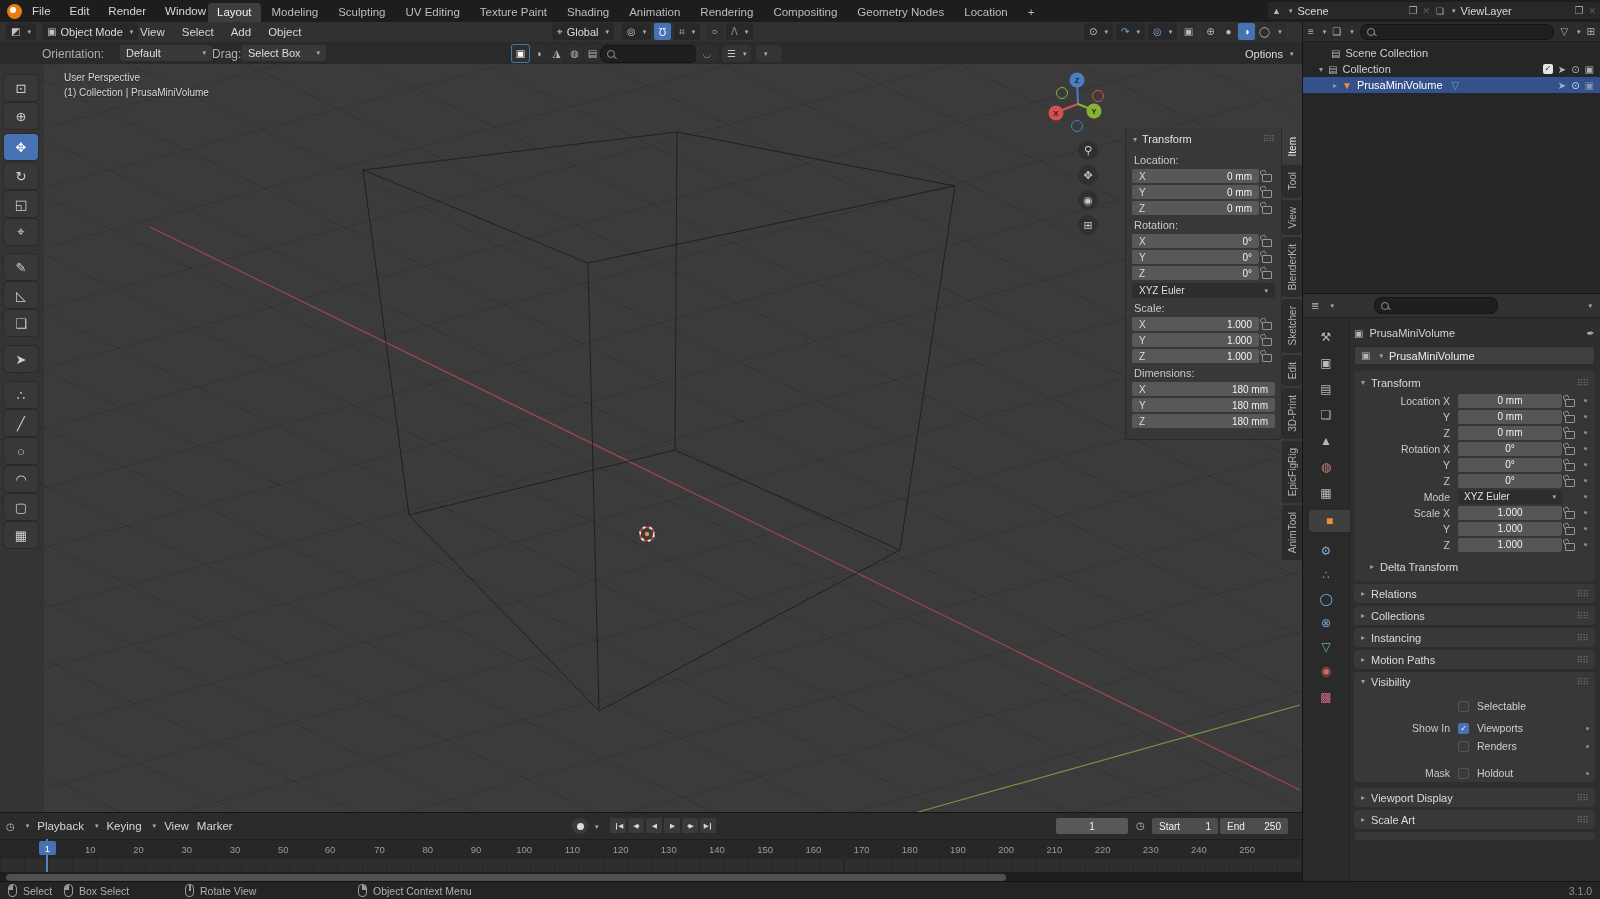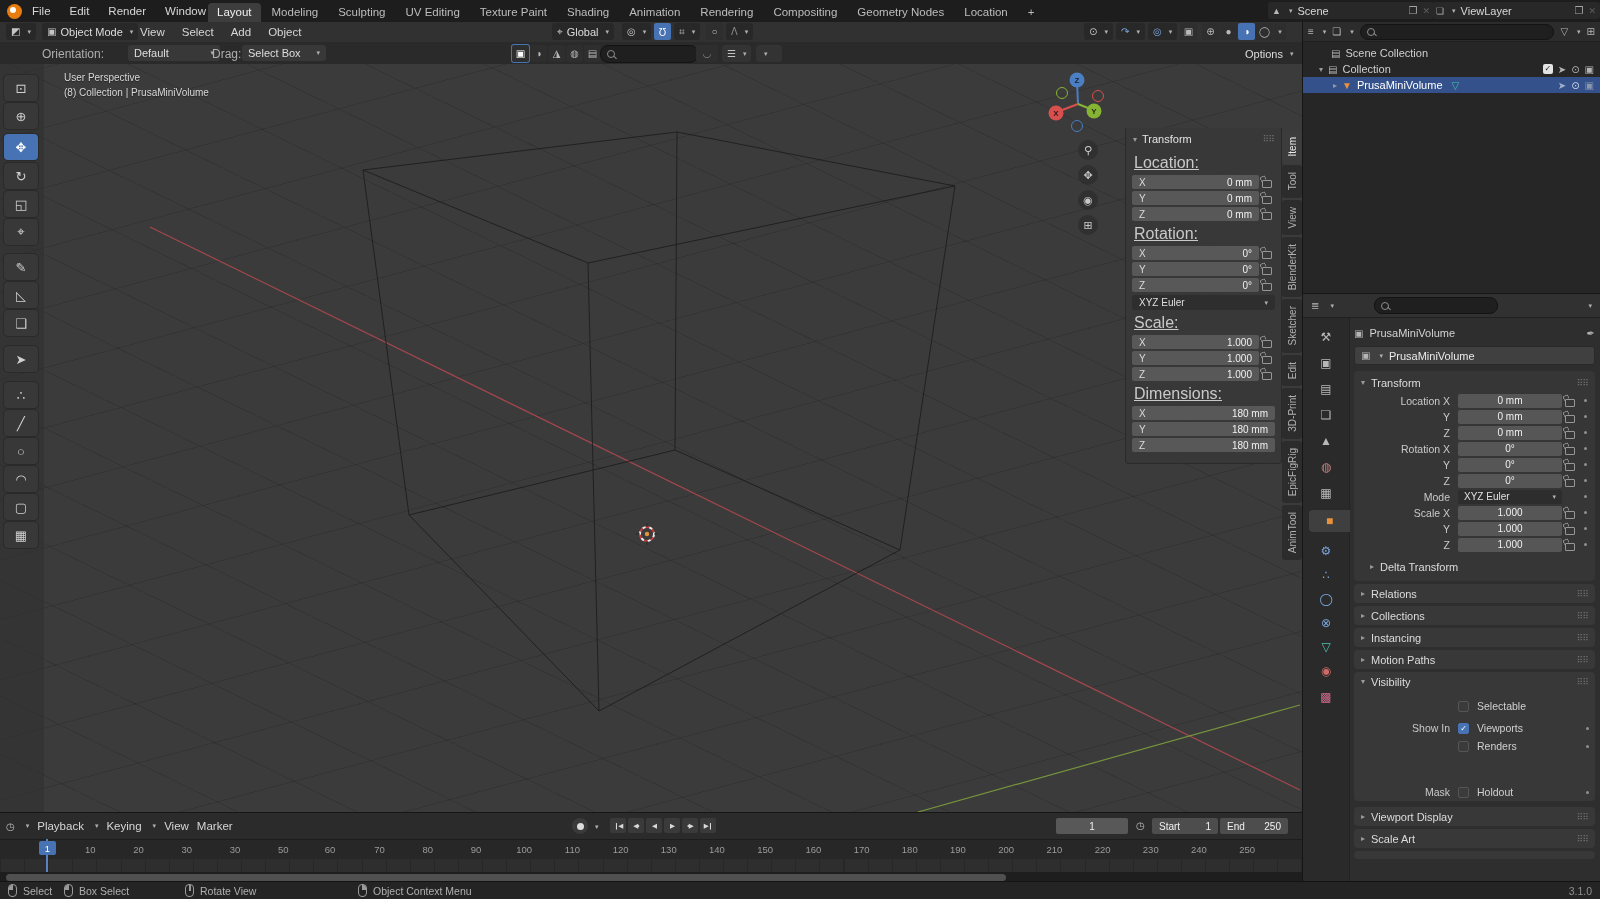--- a/index.html
+++ b/index.html
@@ -47,21 +47,21 @@
   #toolbar-bg{left:0;top:0;width:44px;height:748px;background:rgba(47,47,47,.55);}
   #toolbar{left:3px;top:8px;width:38px;}
   .tool{position:absolute;left:1px;width:34px;height:26px;background:#383838;border-radius:4px;display:flex;align-items:center;justify-content:center;font-size:13px;color:#d0d0d0;box-shadow:0 0 0 1px #2a2a2a;}
   .tool.active{background:#4772b3;color:#fff;}
   .navbtn{width:20px;height:20px;border-radius:50%;background:rgba(40,40,40,.55);display:flex;align-items:center;justify-content:center;font-size:11px;color:#c9c9c9;}
   
   #npanel{left:1125px;top:64px;width:157px;background:rgba(56,56,56,.97);border:1px solid #2a2a2a;border-top:none;border-radius:0 0 4px 4px;padding-bottom:9px;box-sizing:border-box;}
   #np-head{display:flex;align-items:center;height:22px;padding:0 7px;font-size:11px;color:#e3e3e3;gap:5px;}
   #np-head .grow{flex:1;}
   #np-body{padding:0 6px;}
-  .np-label{font-size:16px;color:#c9c9c9;margin:4px 0 3px 2px;text-decoration:underline;}
+  .np-label{font-size:11px;color:#c9c9c9;margin:4px 0 3px 2px;}
   .np-row{display:flex;align-items:center;height:14px;margin-bottom:2px;}
   .np-field{flex:1;height:14px;background:#585858;border-radius:2px;display:flex;justify-content:space-between;align-items:center;padding:0 7px;font-size:10px;color:#f1f1f1;}
   .np-field .ax{color:#dadada;}
   .lockc{width:16px;display:flex;justify-content:center;flex:none;}
   .lock{width:8px;height:6px;border:1px solid #979797;border-radius:1px;position:relative;margin-top:4px;}
   .lock::before{content:"";position:absolute;width:4px;height:4px;border:1px solid #979797;border-bottom:none;border-radius:2px 2px 0 0;left:-3px;top:-5px;transform:rotate(-25deg);}
   .np-euler{height:15px;background:#2e2e2e;border-radius:3px;display:flex;align-items:center;justify-content:space-between;padding:0 7px;margin:3px 0 2px;font-size:10px;color:#dedede;}
   
   #nptabs{left:1282px;top:66px;width:20px;display:flex;flex-direction:column;gap:2px;}
   .nptab{background:#2c2c2c;border-radius:3px;padding:7px 0;display:flex;justify-content:center;}
@@ -236,21 +236,21 @@
           <span>◯</span>
         </div>
       <div class="tgl" style="width:12px">
           <span class="cr" style="margin:0">▾</span>
         </div>
     </div>
   </div>
 
   <div id="toolsrow" class="r">
     <span class="r lbl" style="left:42px;top:5px">Orientation:</span>
-    <div class="r ddark" style="left:128px;top:3px;width:80px;justify-content:space-between">
+    <div class="r ddark" style="left:120px;top:3px;width:80px;justify-content:space-between">
       <span>Default</span>
         <span class="cr">▾</span>
     </div>
     <span class="r lbl" style="left:212px;top:5px">Drag:</span>
     <div class="r ddark" style="left:242px;top:3px;width:72px;justify-content:space-between">
       <span>Select Box</span>
         <span class="cr">▾</span>
     </div>
     <div class="r tglgrp" style="left:512px;top:3px">
       <div class="tgl" style="box-shadow:0 0 0 1px #4772b3;color:#fff">
@@ -324,21 +324,21 @@
         <circle cx="1056" cy="49" r="7.5" fill="#d8504d"></circle>
         <circle cx="1094" cy="47" r="7.5" fill="#87b335"></circle>
         <text id="gz" x="1077" y="19" text-anchor="middle" fill="#1e2430">Z</text>
         <text id="gx" x="1056" y="52" text-anchor="middle" fill="#33191a">X</text>
         <text id="gy" x="1094" y="50" text-anchor="middle" fill="#23300f">Y</text>
       </g>
     </svg>
     <div id="toolbar-bg" class="r"></div>
     <div id="vp-text" class="r">
       <div>User Perspective</div>
-      <div>(8) Collection | PrusaMiniVolume</div>
+      <div>(1) Collection | PrusaMiniVolume</div>
     </div>
     <div id="toolbar" class="r">
         <div class="tool" style="top: 3px;">
           <span>⊡</span>
         </div>
         <div class="tool" style="top: 31px;">
           <span>⊕</span>
         </div>
         <div class="tool active" style="top: 62px;">
           <span>✥</span>
@@ -794,21 +794,21 @@
           <span class="grow" style="flex:1"></span>
             <span class="adot"></span>
         </div>
         <div class="vrow">
           <span class="plab"></span>
           <span class="chk"></span>
           <span class="vlab">Renders</span>
           <span class="grow" style="flex:1"></span>
             <span class="adot"></span>
         </div>
-        <div class="vrow" style="margin-top:28px;margin-bottom:6px">
+        <div class="vrow" style="margin-top:9px;margin-bottom:6px">
           <span class="plab">Mask</span>
           <span class="chk"></span>
           <span class="vlab">Holdout</span>
           <span class="grow" style="flex:1"></span>
             <span class="adot"></span>
         </div>
       </div>
       <div id="prop-bottom-panels">
           <div class="panel">
             <div class="phead">

